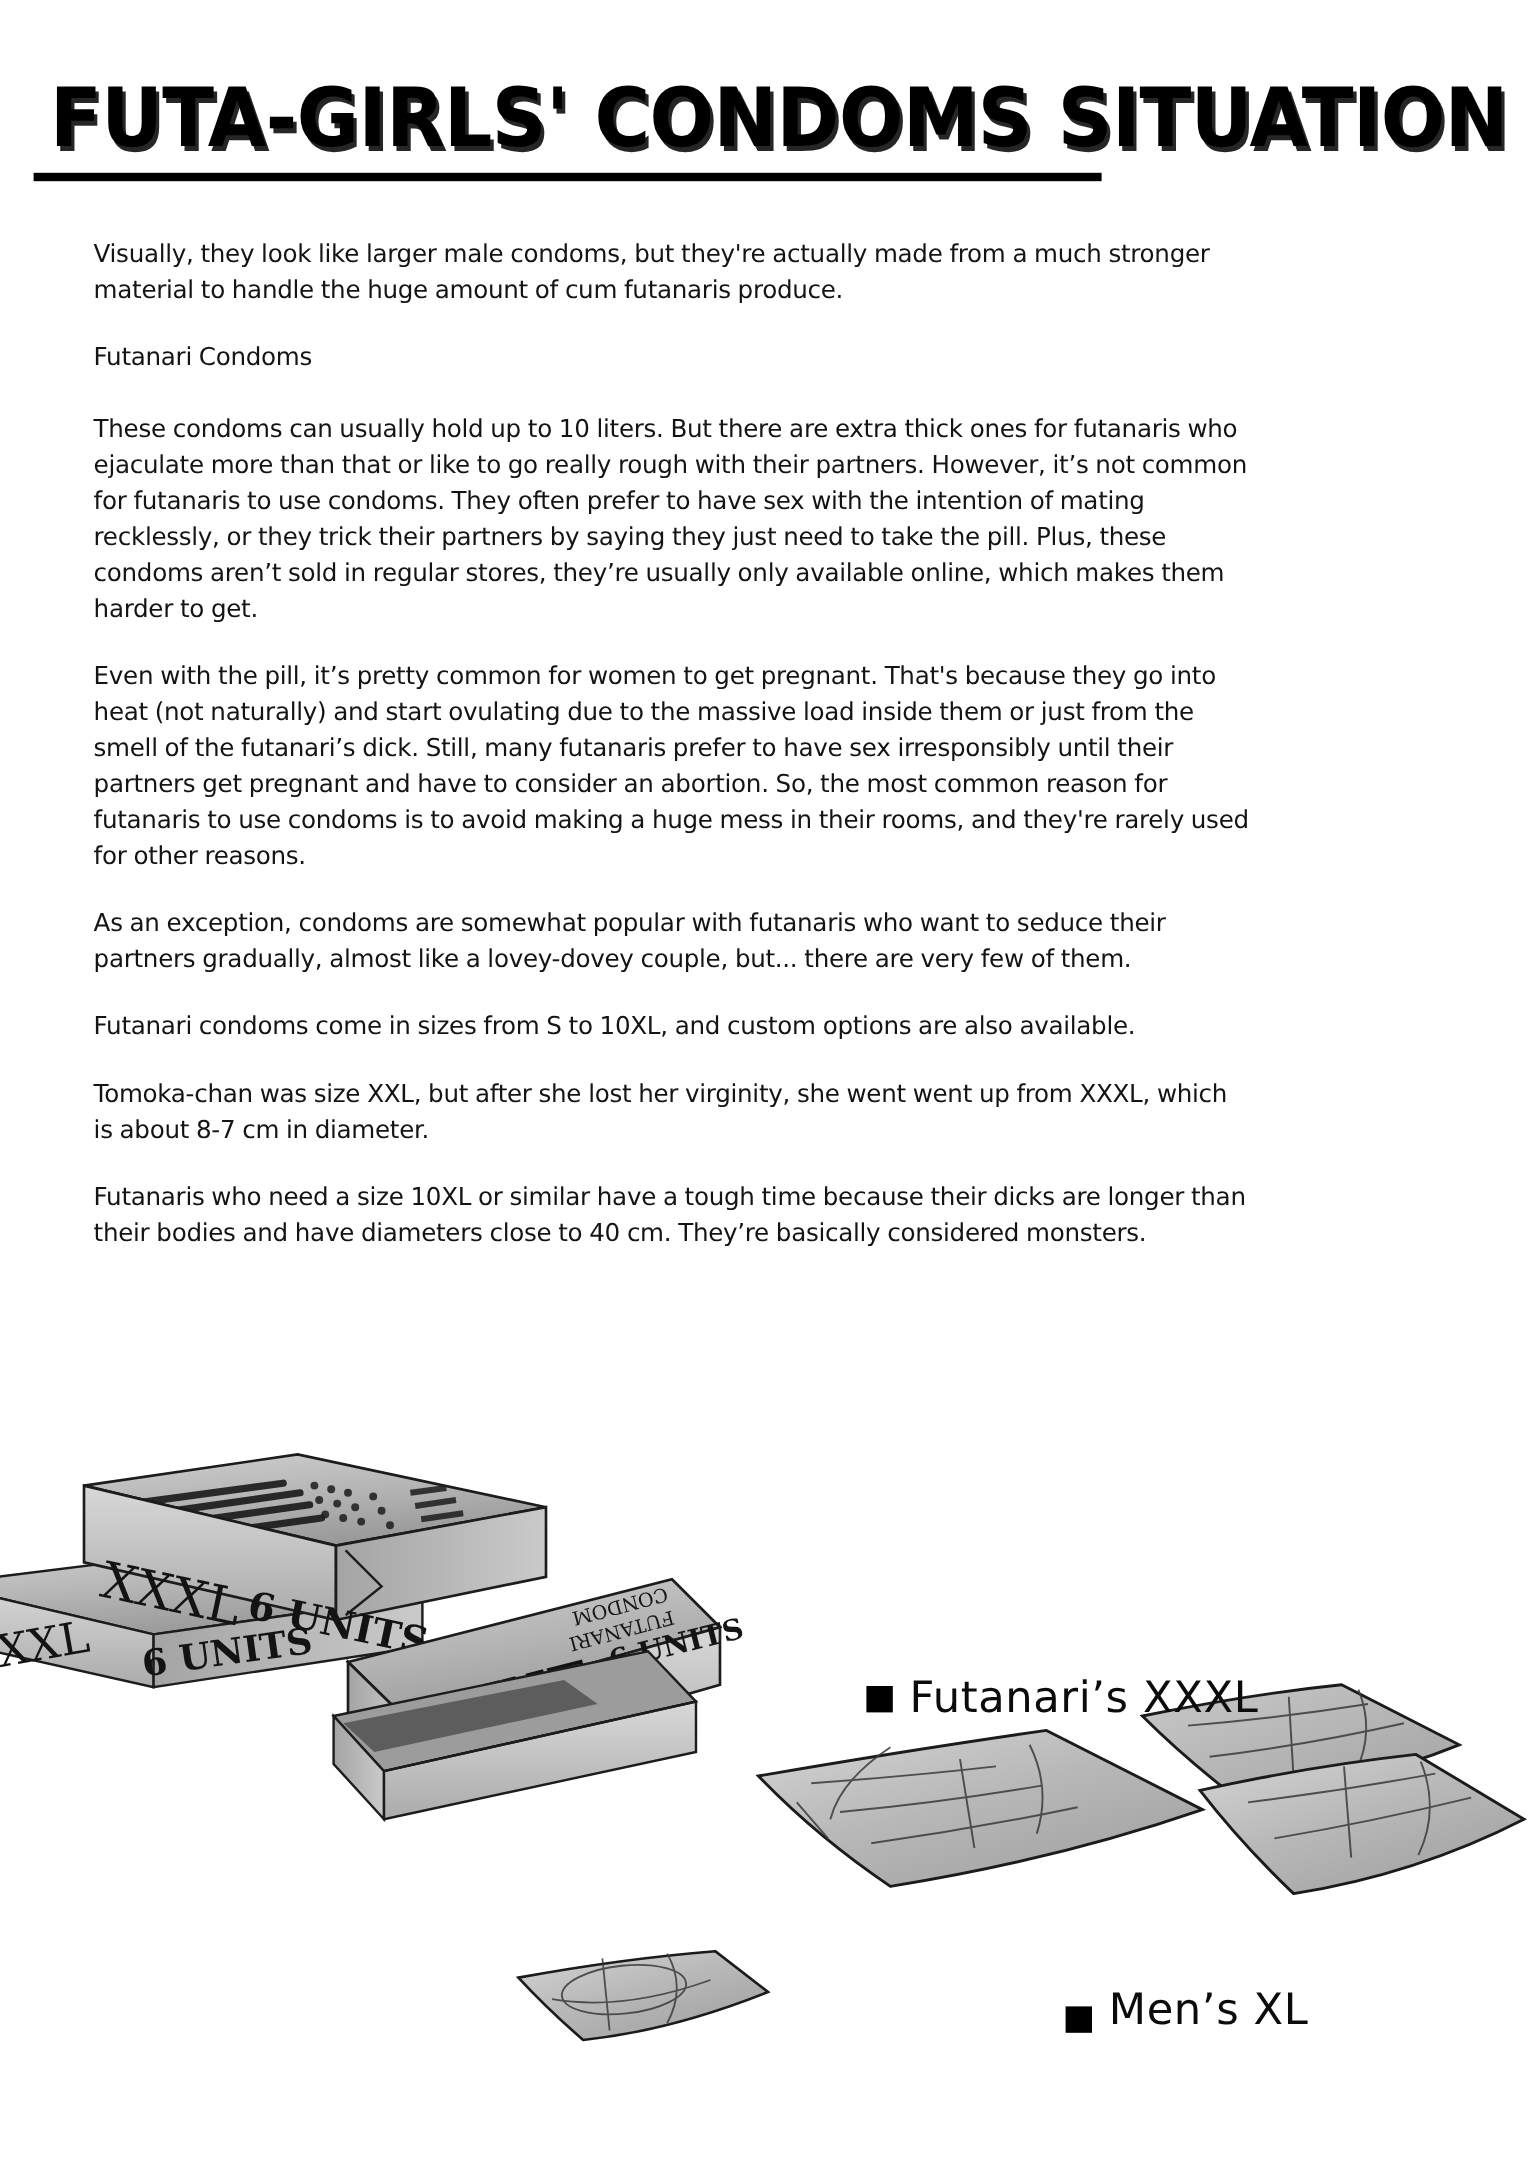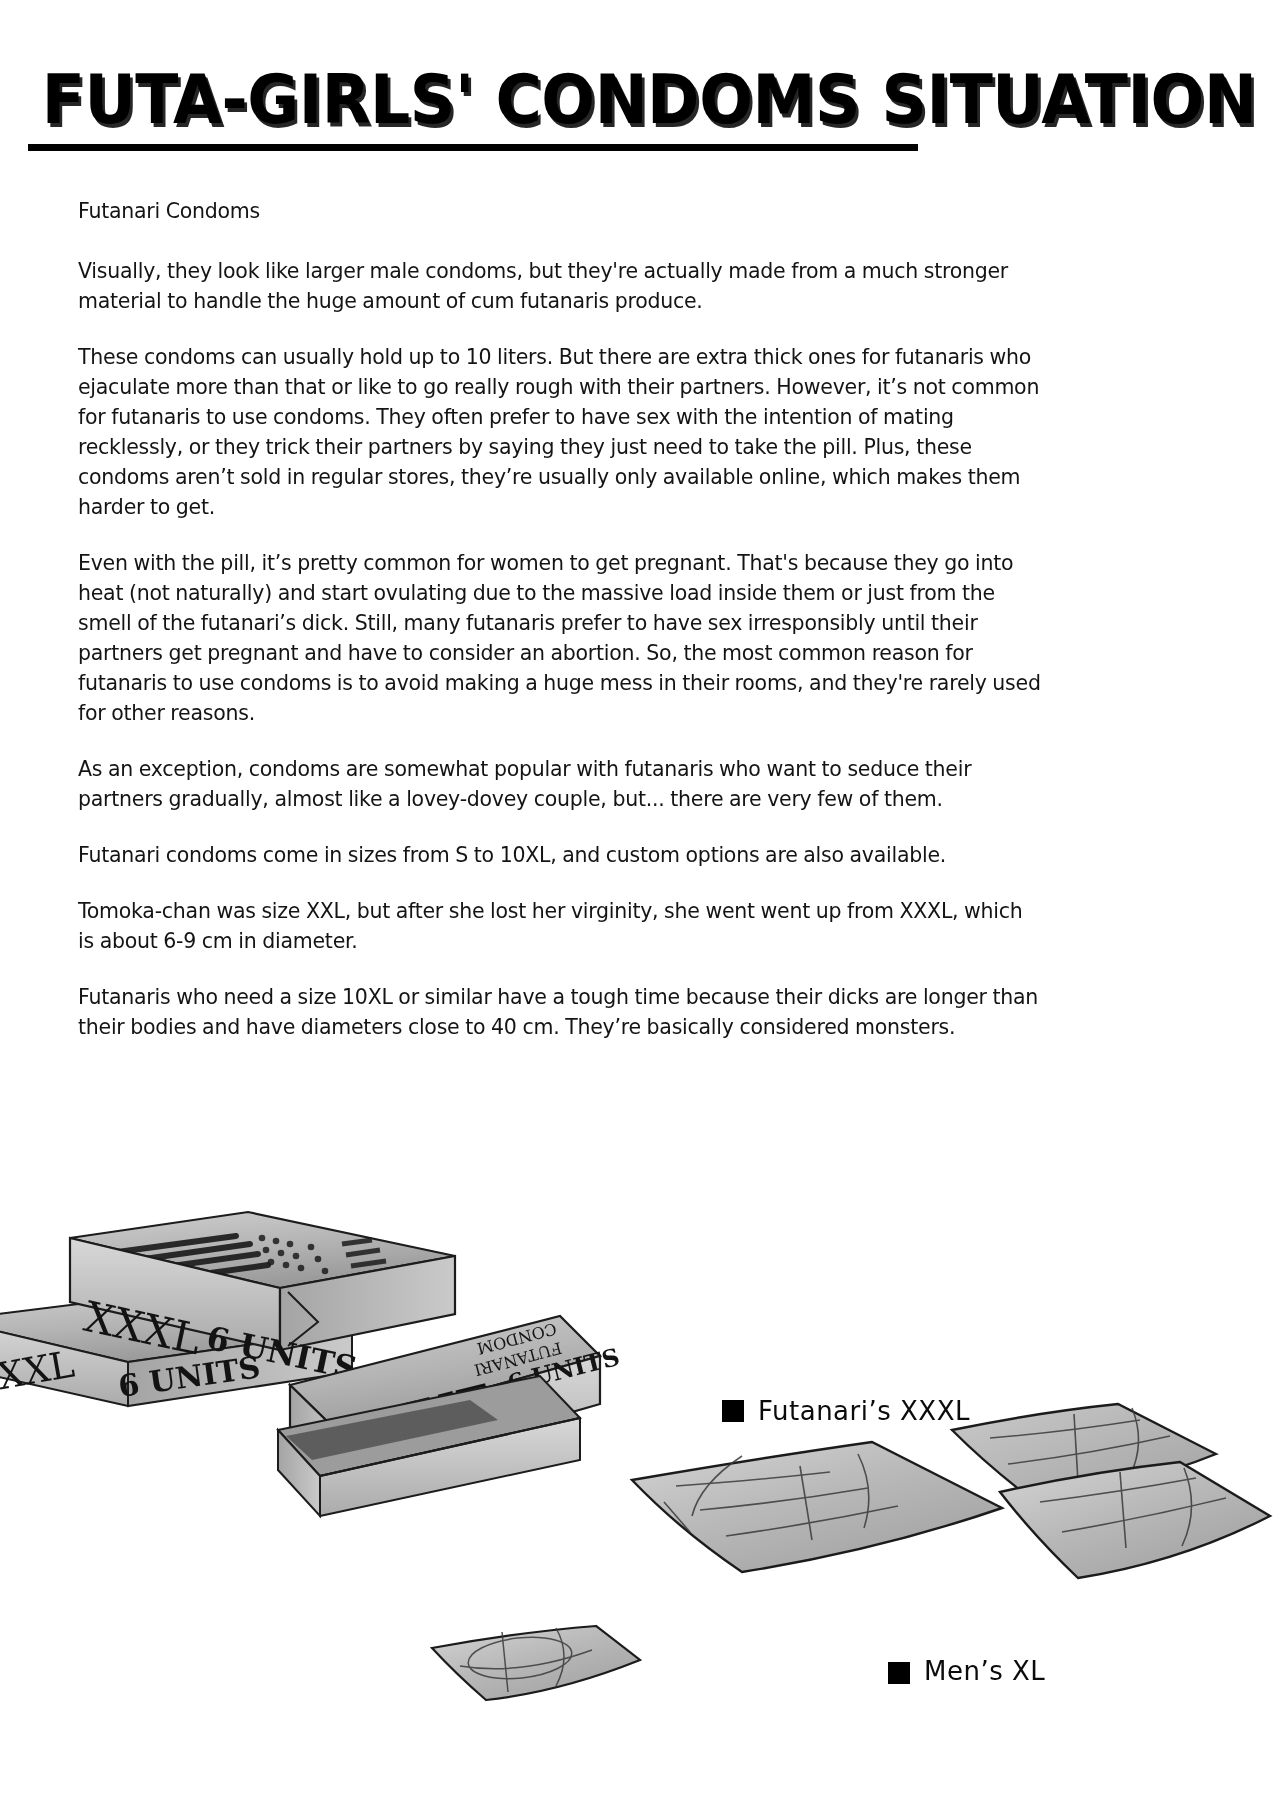--- a/index.html
+++ b/index.html
@@ -92,42 +92,42 @@
   .legend-futanari { left: 722px; top: 1398px; }
   .legend-mens     { left: 888px; top: 1658px; align-items: flex-end; }
   .legend-swatch {
     width: 22px;
     height: 22px;
     background: #000000;
     flex: 0 0 auto;
   }
   .legend-label {
     font-family: "DejaVu Sans", sans-serif;
-    font-size: 26px;
+    font-size: 36px;
     line-height: 1;
     letter-spacing: 0.5px;
     color: #0b0b0b;
   }
 </style>
 </head>
 <body>
 
 <header class="page-header">
   <div class="title-text">FUTA-GIRLS' CONDOMS SITUATION</div>
   <div class="title-rule"></div>
 </header>
 
 <main class="article">
+  <p class="para">Visually, they look like larger male condoms, but they're actually made from a much stronger material to handle the huge amount of cum futanaris produce.</p>
   <p class="para lead">Futanari Condoms</p>
-  <p class="para">Visually, they look like larger male condoms, but they're actually made from a much stronger material to handle the huge amount of cum futanaris produce.</p>
   <p class="para">These condoms can usually hold up to 10 liters. But there are extra thick ones for futanaris who ejaculate more than that or like to go really rough with their partners. However, it’s not common for futanaris to use condoms. They often prefer to have sex with the intention of mating recklessly, or they trick their partners by saying they just need to take the pill. Plus, these condoms aren’t sold in regular stores, they’re usually only available online, which makes them harder to get.</p>
   <p class="para">Even with the pill, it’s pretty common for women to get pregnant. That's because they go into heat (not naturally) and start ovulating due to the massive load inside them or just from the smell of the futanari’s dick. Still, many futanaris prefer to have sex irresponsibly until their partners get pregnant and have to consider an abortion. So, the most common reason for futanaris to use condoms is to avoid making a huge mess in their rooms, and they're rarely used for other reasons.</p>
   <p class="para">As an exception, condoms are somewhat popular with futanaris who want to seduce their partners gradually, almost like a lovey-dovey couple, but... there are very few of them.</p>
   <p class="para">Futanari condoms come in sizes from S to 10XL, and custom options are also available.</p>
-  <p class="para">Tomoka-chan was size XXL, but after she lost her virginity, she went went up from XXXL, which is about 6-9 cm in diameter.</p>
+  <p class="para">Tomoka-chan was size XXL, but after she lost her virginity, she went went up from XXXL, which is about 8-7 cm in diameter.</p>
   <p class="para">Futanaris who need a size 10XL or similar have a tough time because their dicks are longer than their bodies and have diameters close to 40 cm. They’re basically considered monsters.</p>
 </main>
 
 <section class="illustration">
   <svg width="1280" height="627" viewBox="0 0 1280 627" xmlns="http://www.w3.org/2000/svg">
     <defs>
       <linearGradient id="boxTop" x1="0" y1="0" x2="0.4" y2="1">
         <stop offset="0%" stop-color="#cfcfcf"></stop>
         <stop offset="55%" stop-color="#b4b4b4"></stop>
         <stop offset="100%" stop-color="#9a9a9a"></stop>

